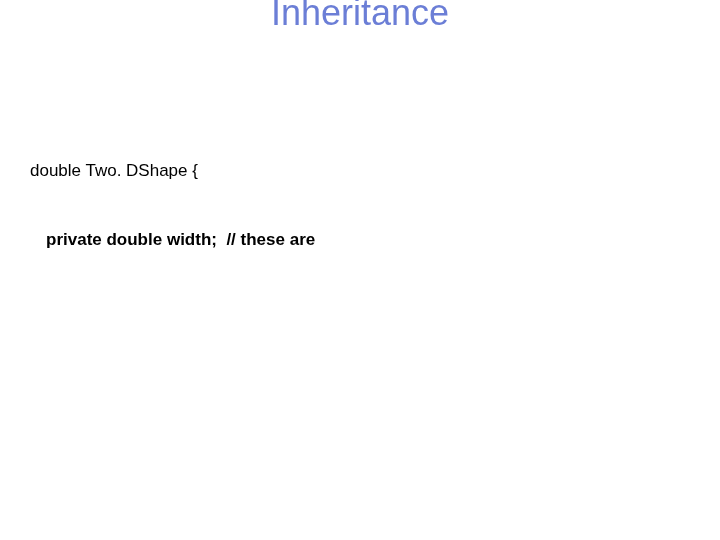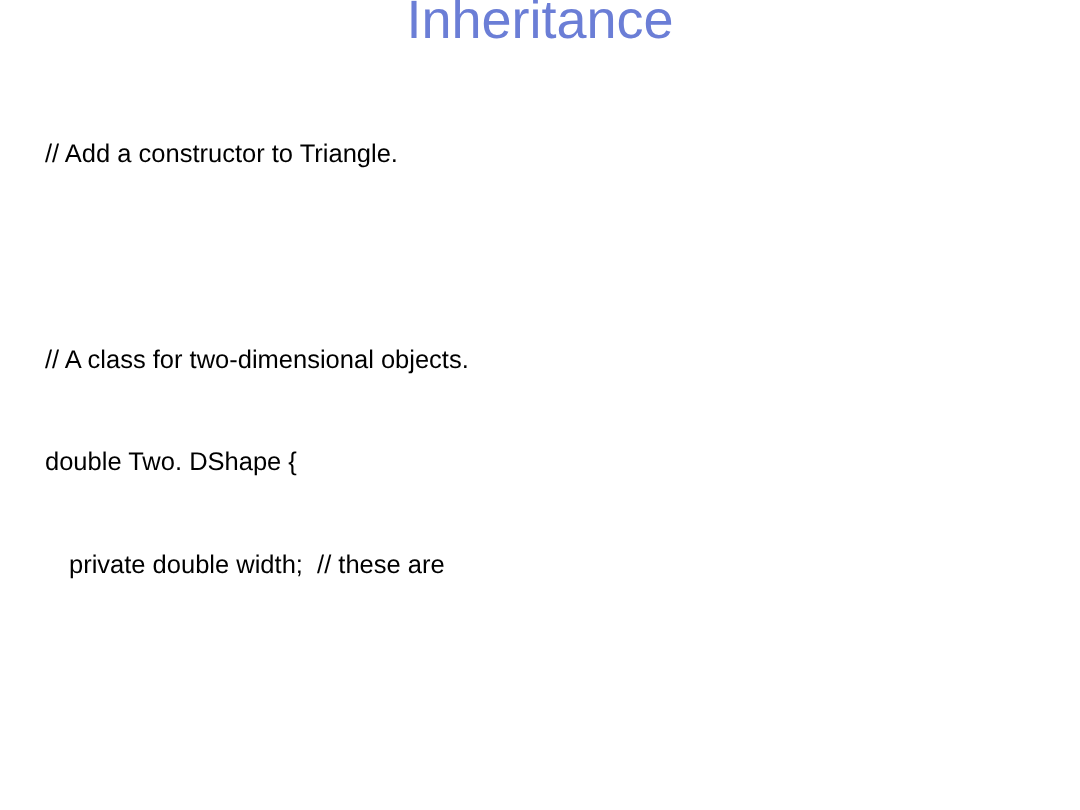--- a/index.html
+++ b/index.html
@@ -30,34 +30,33 @@
     }
     .code-block {
       font-family: Arial, sans-serif;
       font-size: 17px;
       color: #000000;
       line-height: 1.35;
       white-space: pre-wrap;
     }
     .indent1 {
       padding-left: 16px;
+      font-weight: bold;
     }
     .spacer {
       height: 22px;
     }
   </style>
 </head>
 <body>
 
 <div class="slide">
   <h1 class="title">Inheritance</h1>
   <div class="code-block">
-    <div>// Add a constructor to Triangle.</div>
     <div class="spacer"></div>
-    <div>// A class for two-dimensional objects.</div>
     <div>double Two. DShape {</div>
     <div class="indent1">private double width;  // these are</div>
     <div class="spacer"></div>
     
     
     
     
     
     
     

